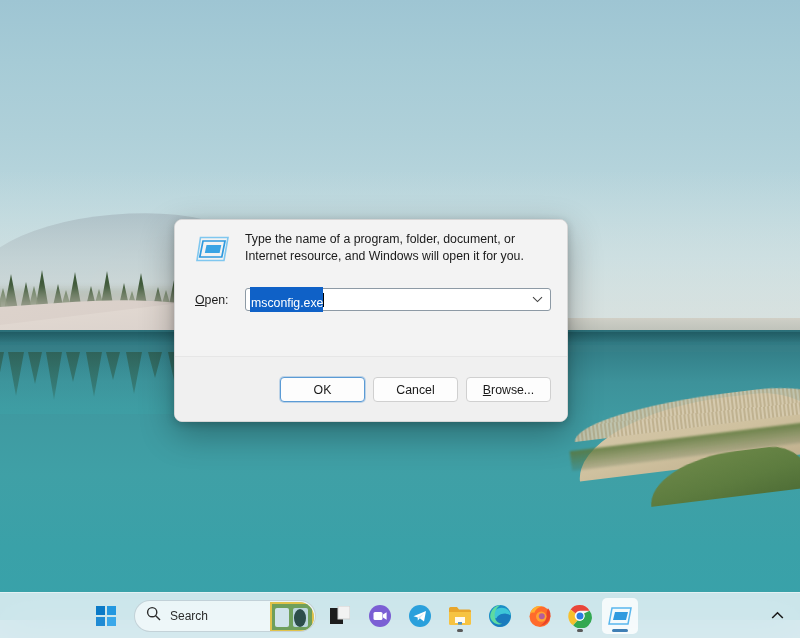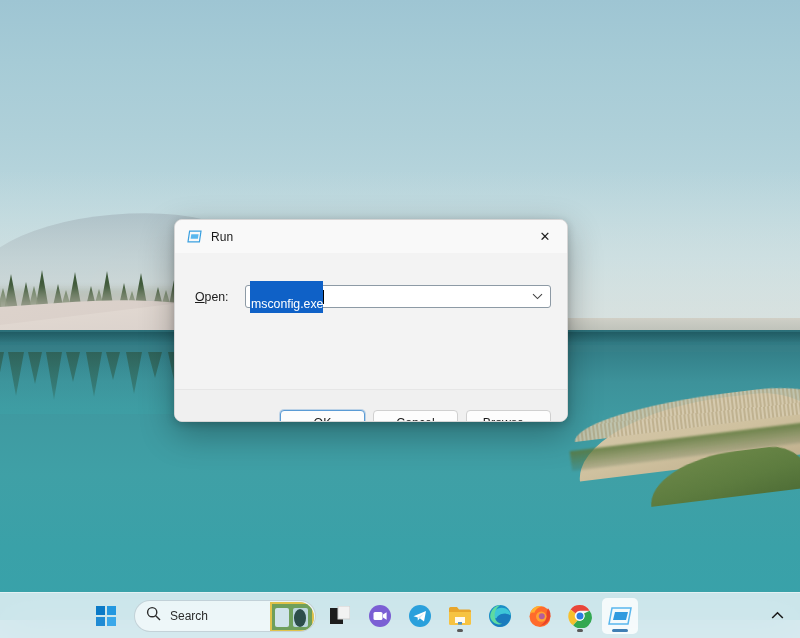--- a/index.html
+++ b/index.html
@@ -222,21 +222,21 @@
     border: 1px solid #8d9aa5;
     border-radius: 3px;
     display: flex; align-items: center;
     margin-left: 4px;
   }
   .combo-value {
     font-size: 12.3px;
     color: #fff;
     background: #0f61c7;
     margin-left: 4px;
-    padding: 16px 0 1px 1px;
+    padding: 9px 0 1px 1px;
     line-height: 15px;
   }
   .caret-line {
     width: 1px; height: 14px; background: #000; margin-left: 0;
   }
   .combo-arrow {
     position: absolute; right: 7px; top: 0; bottom: 0;
     display: flex; align-items: center;
     color: #3c3c3c;
   }
@@ -384,33 +384,33 @@
   </div>
   <div class="wp-refl-fade"></div>
 
   <div class="wp-spit"></div>
   <div class="wp-spit-grass"></div>
   <div class="wp-spit-edge"></div>
   <div class="wp-spit-green"></div>
 
   <div id="run-dialog">
 
-    <div class="titlebar">
-      <span class="title-icon">
-        <svg width="15" height="13" viewBox="0 0 15 13">
-          <path d="M2.6 1.2 L14 1.2 L12.4 11.8 L1 11.8 Z" fill="none" stroke="#3aa0e0" stroke-width="1.2"></path>
-          <path d="M4.3 4.2 L11.6 4.2 L10.9 8.8 L3.6 8.8 Z" fill="#5ab7ee"></path>
-        </svg>
-      </span>
-      <span class="title-text">Run</span>
-      <div class="close-btn">✕</div>
-    </div>
 
     <div class="dlg-body">
 
+      <div class="desc-row">
+        <span class="desc-icon">
+          <svg width="34" height="28" viewBox="0 0 34 28">
+            <path d="M5.5 2.5 L33 2.5 L29 25.5 L2 25.5 Z" fill="none" stroke="#7fc7ef" stroke-width="1.6"></path>
+            <path d="M8 6 L30 6 L26.8 22 L4.8 22 Z" fill="none" stroke="#2f9adf" stroke-width="1.7"></path>
+            <path d="M11.5 10 L26.3 10 L24.6 18 L9.8 18 Z" fill="#3aa4e4"></path>
+          </svg>
+        </span>
+        <div class="desc-text">Type the name of a program, folder, document, or Internet resource, and Windows will open it for you.</div>
+      </div>
 
       <div class="open-row">
         <label class="open-label"><u>O</u><span>pen:</span></label>
         <div class="combo">
           <span class="combo-value">msconfig.exe</span>
           <span class="caret-line"></span>
           <span class="combo-arrow">
             <svg width="11" height="7" viewBox="0 0 11 7">
               <path d="M1 1.2 L5.5 5.6 L10 1.2" fill="none" stroke="#444" stroke-width="1.1"></path>
             </svg>

